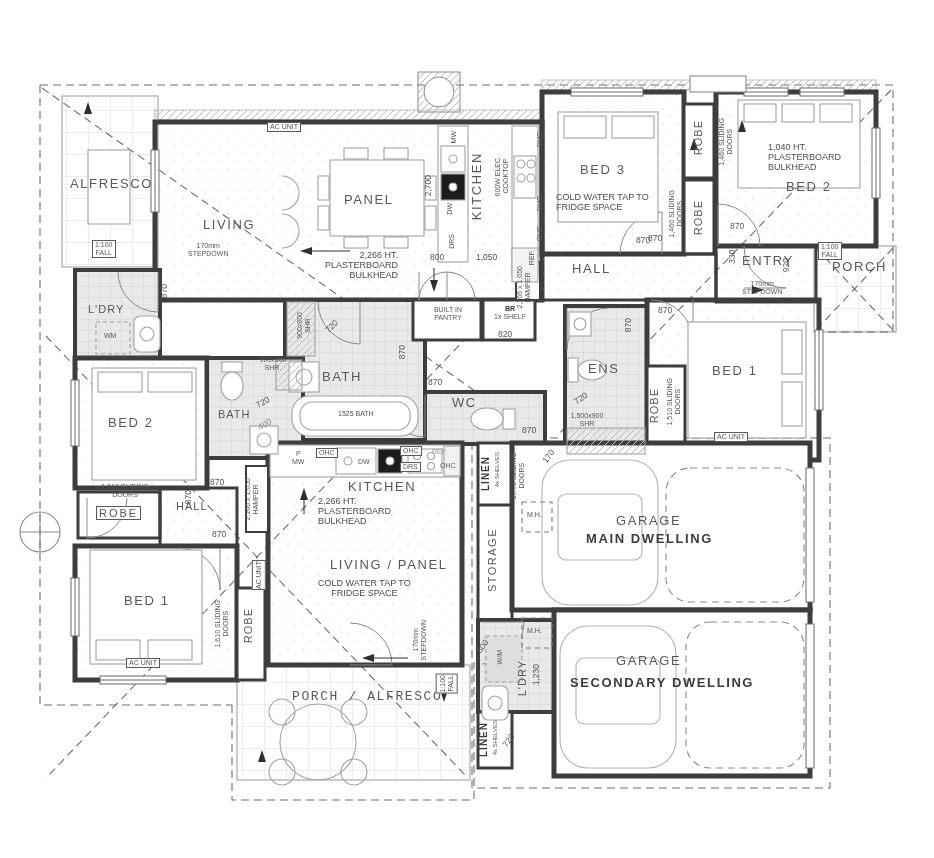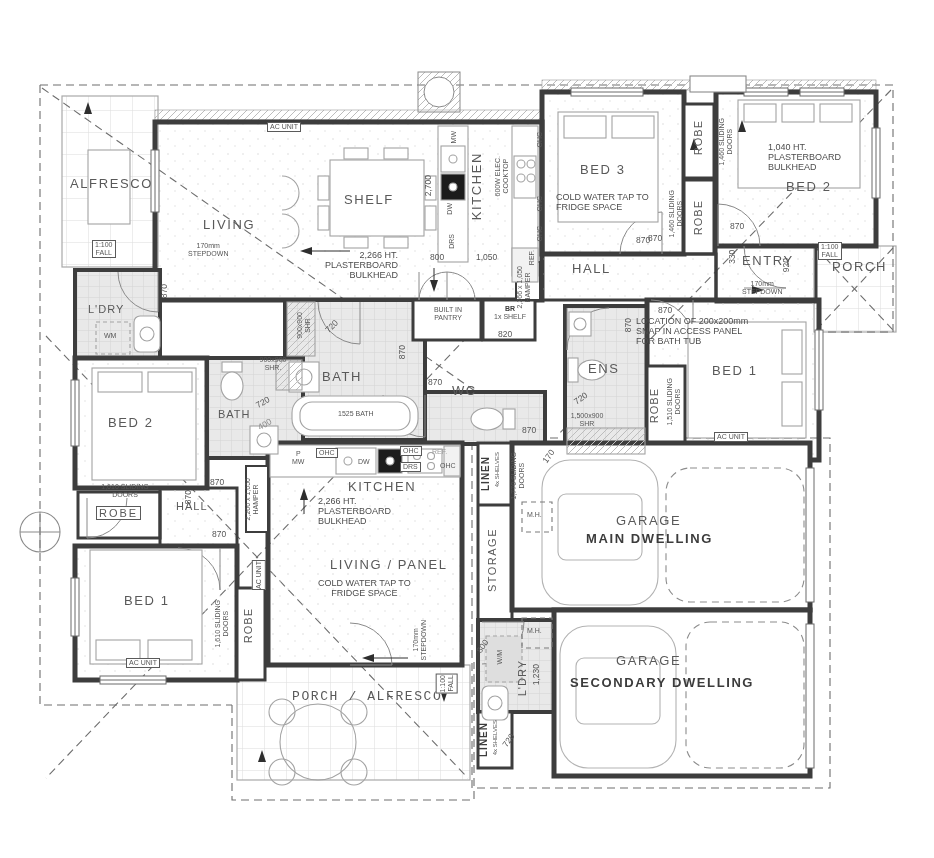--- a/index.html
+++ b/index.html
@@ -336,21 +336,21 @@
   </g>
 </svg>
 
 <div class="lbl room" style="left:70px;top:177px;">ALFRESCO</div>
 <div class="lbl tiny box ctr" style="left:92px;top:240px;">1:100
 FALL</div>
 <div class="lbl tiny ctr" style="left:188px;top:242px;">170mm
 STEPDOWN</div>
 <div class="lbl tiny box" style="left:267px;top:122px;">AC UNIT</div>
 <div class="lbl room" style="left:203px;top:218px;">LIVING</div>
-<div class="lbl room" style="left:344px;top:193px;">SHELF</div>
+<div class="lbl room" style="left:344px;top:193px;">PANEL</div>
 <div class="lbl dim v" style="left:424px;top:175px;">2,700</div>
 <div class="lbl tiny v" style="left:450px;top:131px;">MW</div>
 <div class="lbl tiny v" style="left:446px;top:203px;">DW</div>
 <div class="lbl tiny v" style="left:448px;top:234px;">DRS</div>
 <div class="lbl room v" style="left:470px;top:152px;">KITCHEN</div>
 <div class="lbl tiny v ctr" style="left:494px;top:156px;">600W ELEC.
 COOKTOP</div>
 <div class="lbl tiny v" style="left:536px;top:132px;">OHC</div>
 <div class="lbl tiny v" style="left:536px;top:196px;">OHC</div>
 <div class="lbl tiny v" style="left:536px;top:226px;">OHC</div>
@@ -393,33 +393,30 @@
 SHR</div>
 <div class="lbl dim" style="left:325px;top:322px;transform:rotate(-45deg);">720</div>
 <div class="lbl room" style="left:322px;top:370px;">BATH</div>
 <div class="lbl tiny" style="left:338px;top:410px;">1525 BATH</div>
 <div class="lbl dim v" style="left:398px;top:345px;">870</div>
 <div class="lbl dim" style="left:428px;top:378px;">870</div>
 <div class="lbl tiny ctr" style="left:420px;top:306px;width:56px;">BUILT IN
 PANTRY</div>
 <div class="lbl tiny ctr" style="left:489px;top:305px;width:42px;"><span class="bold">BR</span><br><span>1x SHELF</span></div>
 <div class="lbl dim" style="left:498px;top:330px;">820</div>
-<div class="lbl room" style="left:452px;top:384px;">WC</div>
+<div class="lbl room" style="left:452px;top:396px;">WC</div>
 <div class="lbl dim" style="left:522px;top:426px;">870</div>
 <div class="lbl room" style="left:572px;top:262px;">HALL</div>
 <div class="lbl dim" style="left:636px;top:236px;">870</div>
 <div class="lbl room" style="left:588px;top:362px;text-align:right;">ENS</div>
 <div class="lbl dim" style="left:574px;top:394px;transform:rotate(-35deg);">720</div>
 <div class="lbl tiny ctr" style="left:564px;top:412px;width:46px;">1,500x900
 SHR</div>
 <div class="lbl dim v" style="left:624px;top:318px;">870</div>
 <div class="lbl dim" style="left:658px;top:306px;">870</div>
-<div class="lbl note" style="left:636px;top:316px;">LOCATION OF 200x200mm
-SNAP IN ACCESS PANEL
-FOR BATH TUB</div>
 <div class="lbl room" style="left:712px;top:364px;">BED 1</div>
 <div class="lbl room2 v" style="left:648px;top:388px;">ROBE</div>
 <div class="lbl tiny v ctr" style="left:666px;top:378px;">1,510 SLIDING
 DOORS</div>
 <div class="lbl tiny box" style="left:714px;top:432px;">AC UNIT</div>
 <div class="lbl dim" style="left:542px;top:452px;transform:rotate(-55deg);">170</div>
 
 <div class="lbl room" style="left:108px;top:416px;">BED 2</div>
 <div class="lbl tiny ctr" style="left:80px;top:483px;width:90px;">1,610 SLIDING
 DOORS</div>

